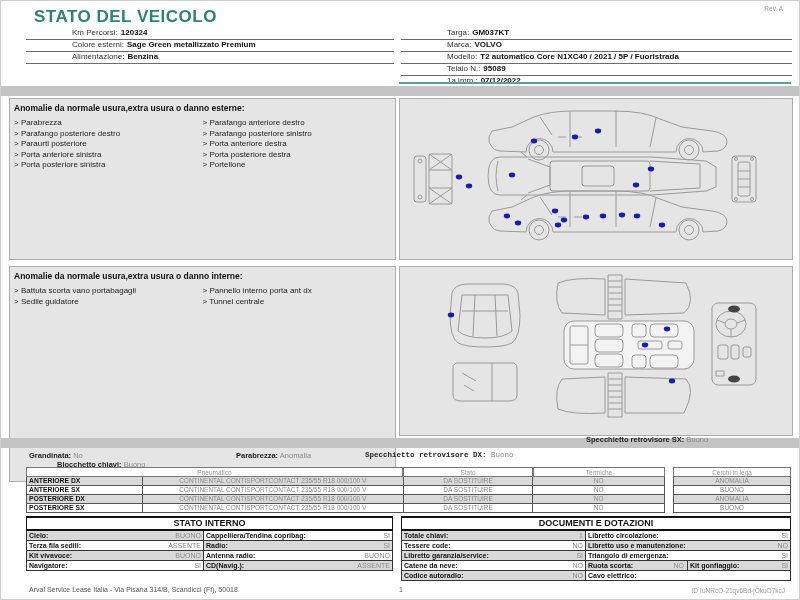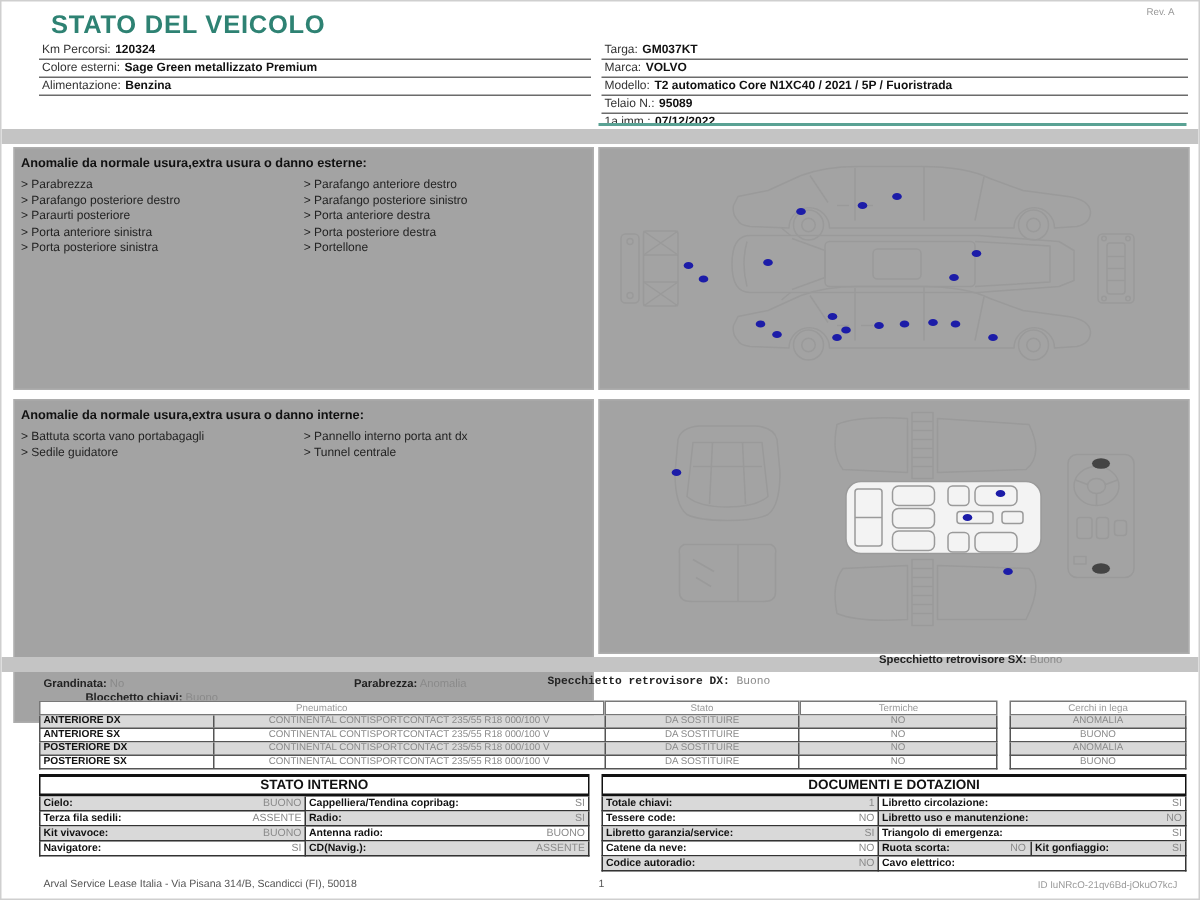--- a/index.html
+++ b/index.html
@@ -5,27 +5,27 @@
   html,body{margin:0;padding:0;}
   body{font-family:"Liberation Sans",sans-serif;background:#888;}
   #page{position:relative;width:800px;height:600px;background:#fff;overflow:hidden;border:1px solid #cfcfcf;box-sizing:border-box;}
   
   .doc-title{position:absolute;left:33px;top:6px;font-size:17px;font-weight:bold;color:#2e8273;letter-spacing:.5px;}
   .rev{position:absolute;right:16px;top:4px;font-size:6.5px;color:#999;}
   .hfields{position:absolute;}
   .hf-left{left:25px;top:27px;width:368px;}
   .hf-right{left:400px;top:27px;width:391px;}
   .field-row{display:flex;align-items:baseline;border-bottom:1px solid #6b6b6b;height:11px;padding:0 2px;white-space:nowrap;overflow:hidden;}
-  .field-row .lbl{font-size:8px;color:#333;margin-right:3px;}
+  .field-row .lbl{font-size:8px;color:#333;margin-right:3px;margin-left:44px;}
   .field-row .val{font-size:8px;font-weight:bold;color:#111;}
   .teal-line{position:absolute;left:398px;right:8px;top:81px;height:2px;background:#5aa294;}
   .graybar{position:absolute;left:0;right:0;height:10px;background:#c4c4c4;}
   .bar1{top:85px;} .bar2{top:437px;}
   
-  .panel{position:absolute;border:1px solid #adadad;background:#a3a3a3;box-sizing:border-box;}
+  .panel{position:absolute;border:1px solid #adadad;background:#e5e5e5;box-sizing:border-box;}
   .ext-left{left:8px;top:97px;width:387px;height:162px;}
   .ext-right{left:398px;top:97px;width:394px;height:162px;}
   .int-left{left:8px;top:265px;width:387px;height:216px;}
   .int-right{left:398px;top:265px;width:394px;height:170px;}
   .sec-title{font-size:8.5px;font-weight:bold;color:#111;padding:4px 4px 3px 4px;}
   .cols{display:flex;padding:2px 4px;}
   .col{width:190px;}
   .alist{list-style:none;margin:0;padding:0;}
   .alist li{font-size:8px;color:#222;line-height:10.5px;padding-left:10px;text-indent:-10px;}
   .alist li::before{content:"> ";}

